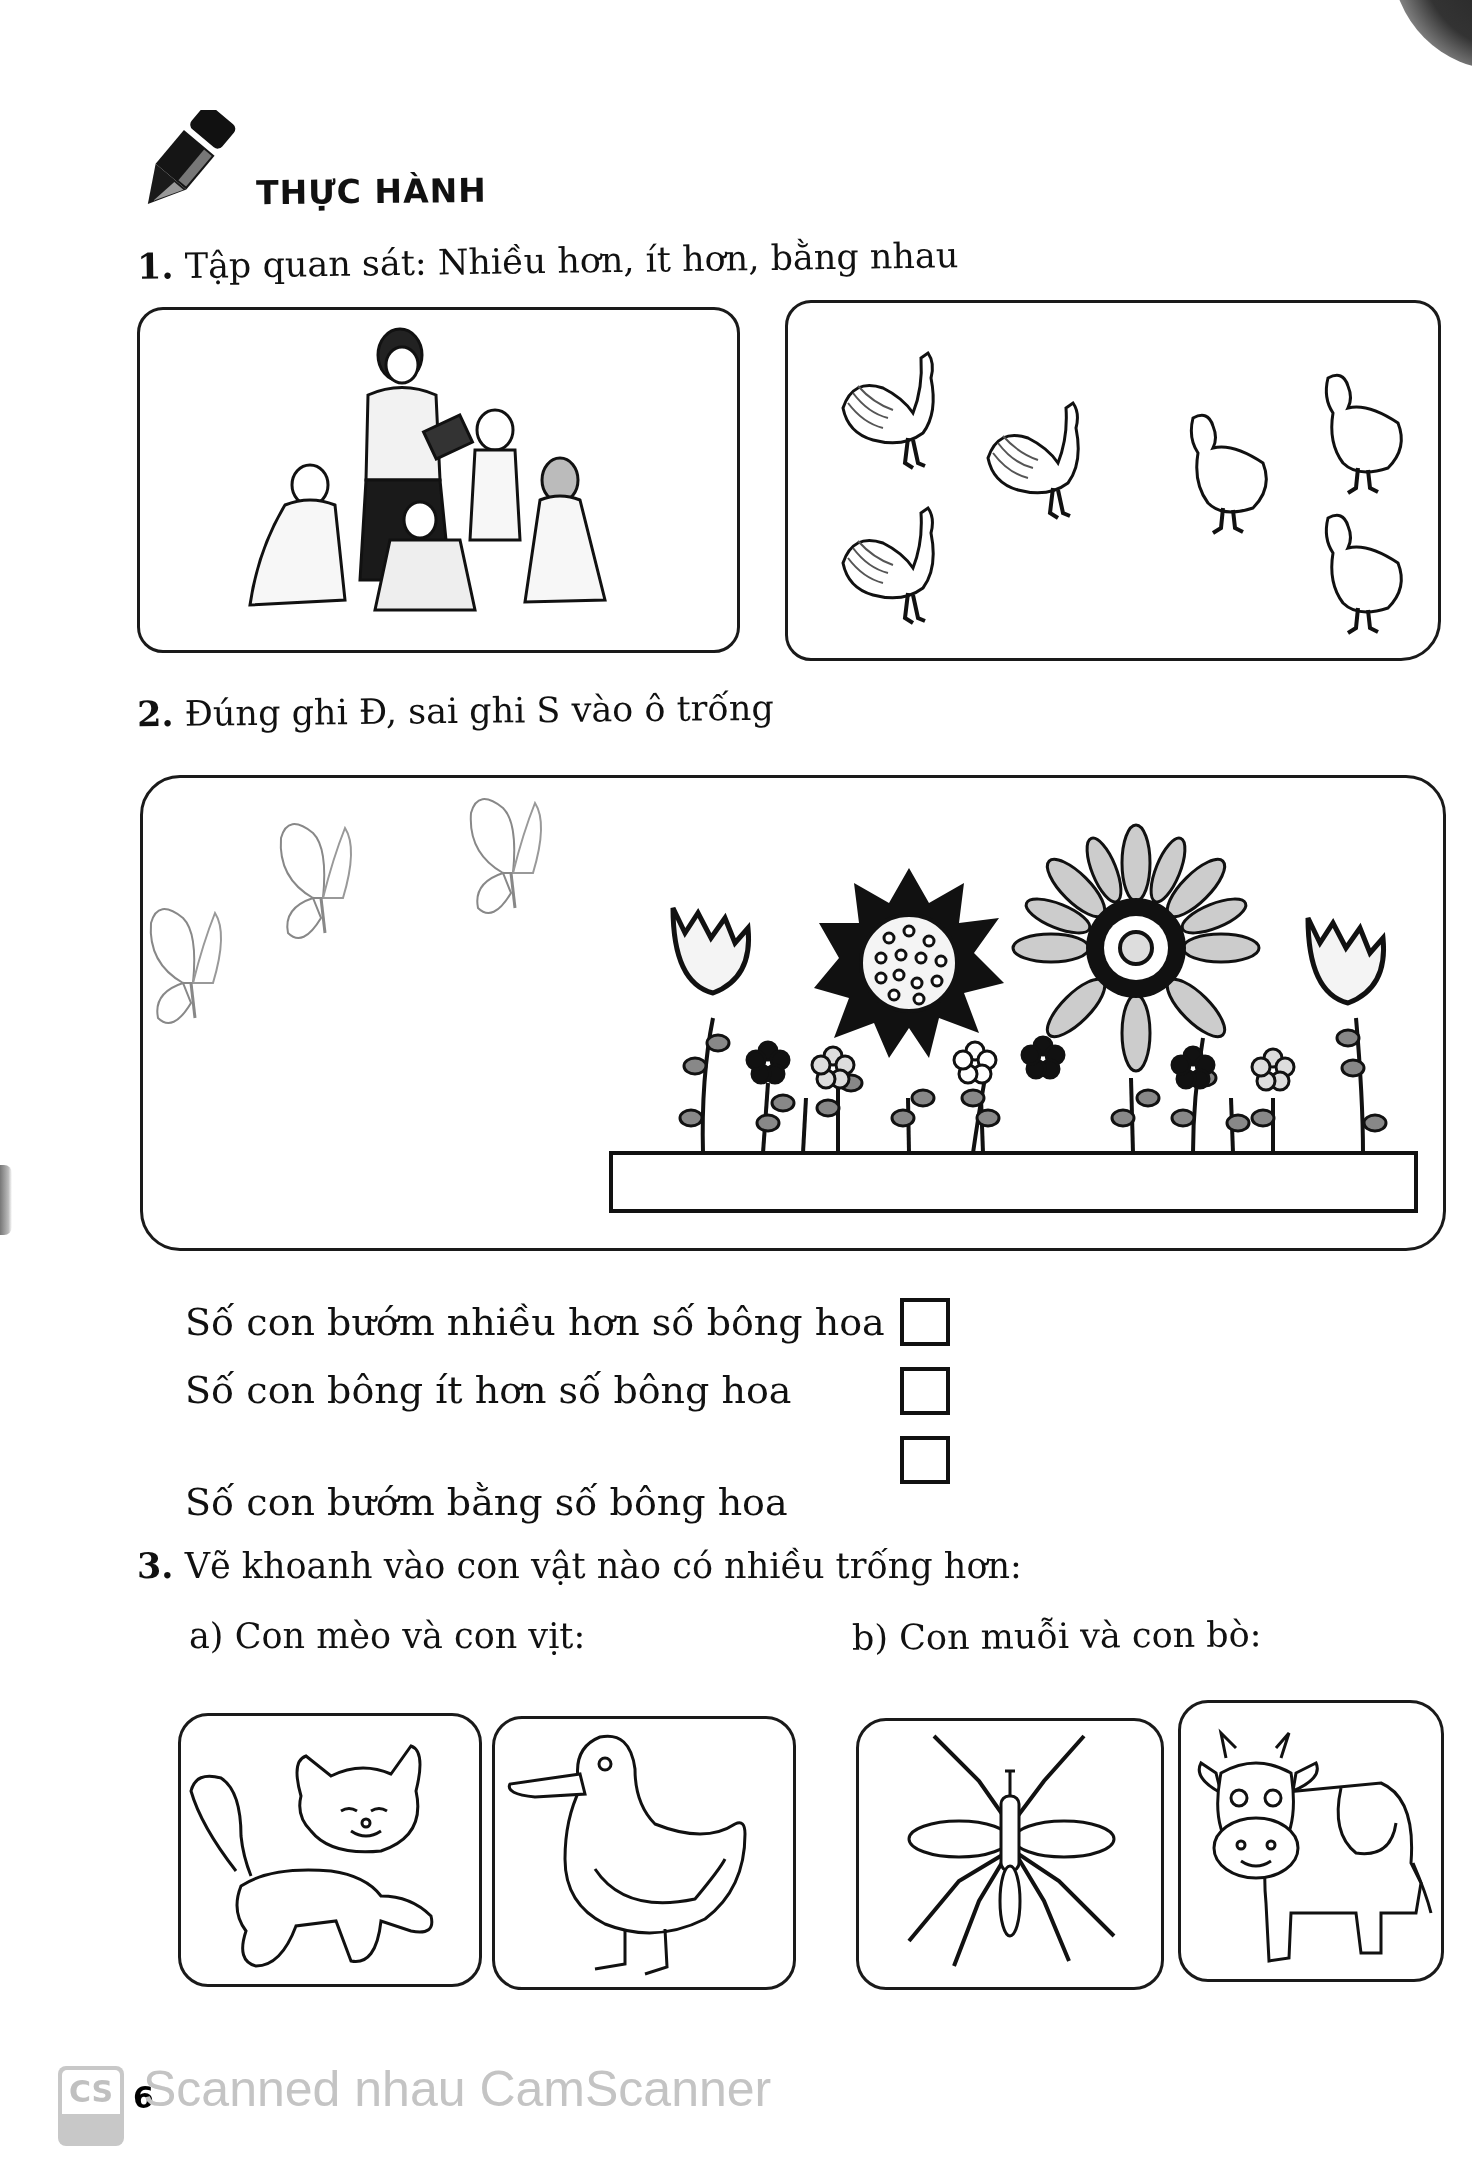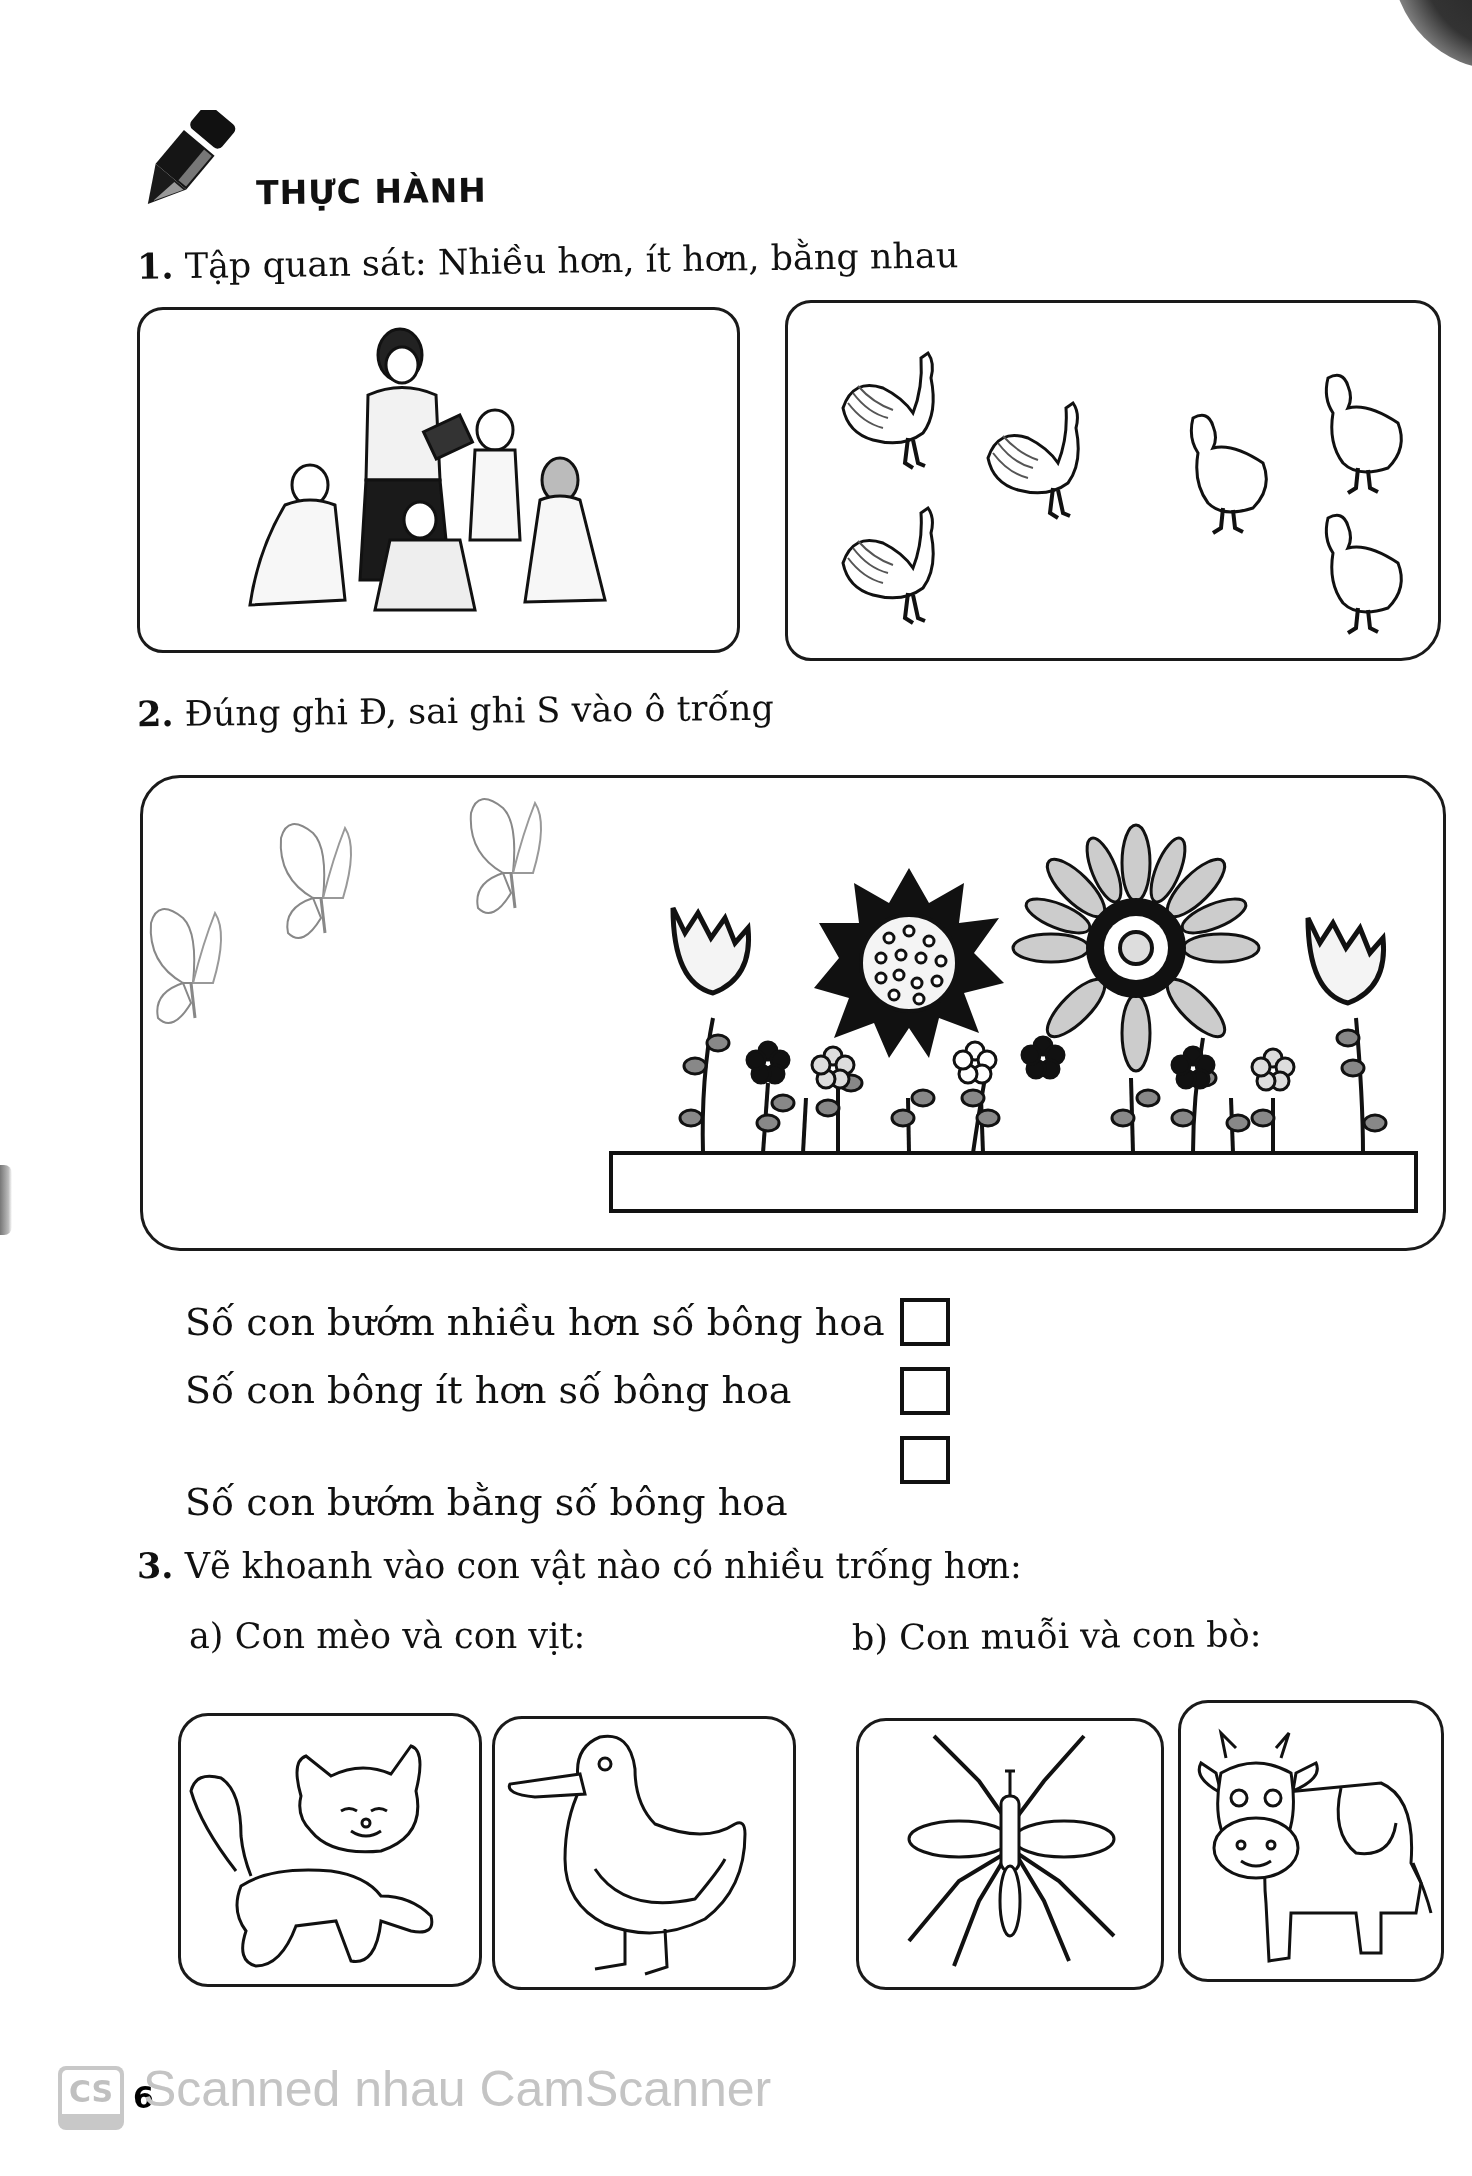--- a/index.html
+++ b/index.html
@@ -30,21 +30,21 @@
     position: absolute; border: 3px solid #1a1a1a; border-radius: 26px; background: #fff;
   }
   .stmt { font-size: 38px; white-space: nowrap; left: 185px; }
   .chk {
     position: absolute; left: 900px; width: 50px; height: 48px;
     border: 4px solid #111; box-sizing: border-box; background: #fff; cursor: pointer;
   }
   .sub { font-size: 35px; white-space: nowrap; }
   .animal-box { position: absolute; border: 3px solid #1a1a1a; border-radius: 30px; background: #fff; cursor: pointer; }
   .cs-logo {
-    position: absolute; left: 58px; top: 2066px; width: 66px; height: 64px;
+    position: absolute; left: 58px; top: 2066px; width: 66px; height: 80px;
     border-radius: 8px; background: #c8c8c8; overflow: hidden;
   }
   .cs-logo .inner {
     position: absolute; left: 4px; top: 4px; width: 58px; height: 44px; background: #fff;
     border-radius: 5px 5px 0 0; color: #c0c0c0;
     font-family: "DejaVu Sans", "Liberation Sans", sans-serif; font-weight: bold;
     font-size: 30px; text-align: center; line-height: 44px;
   }
   .cs-text {
     position: absolute; left: 143px; top: 2060px; color: #c4c4c4;

